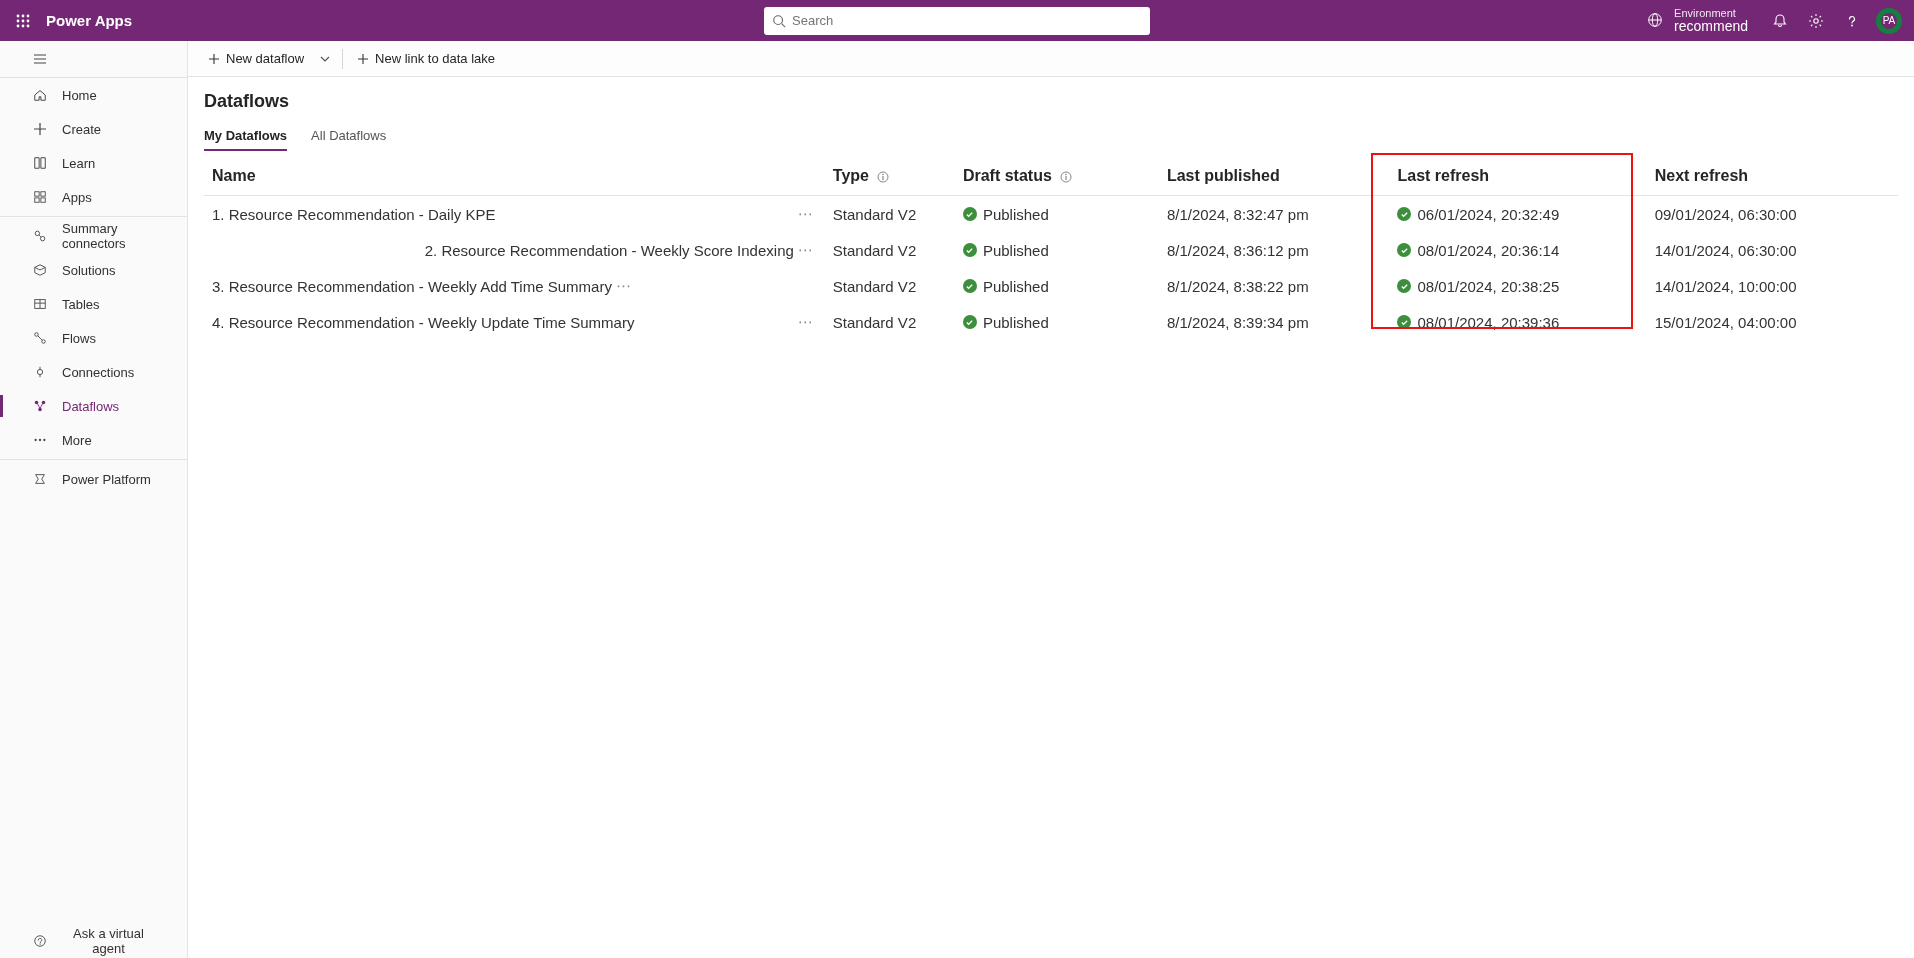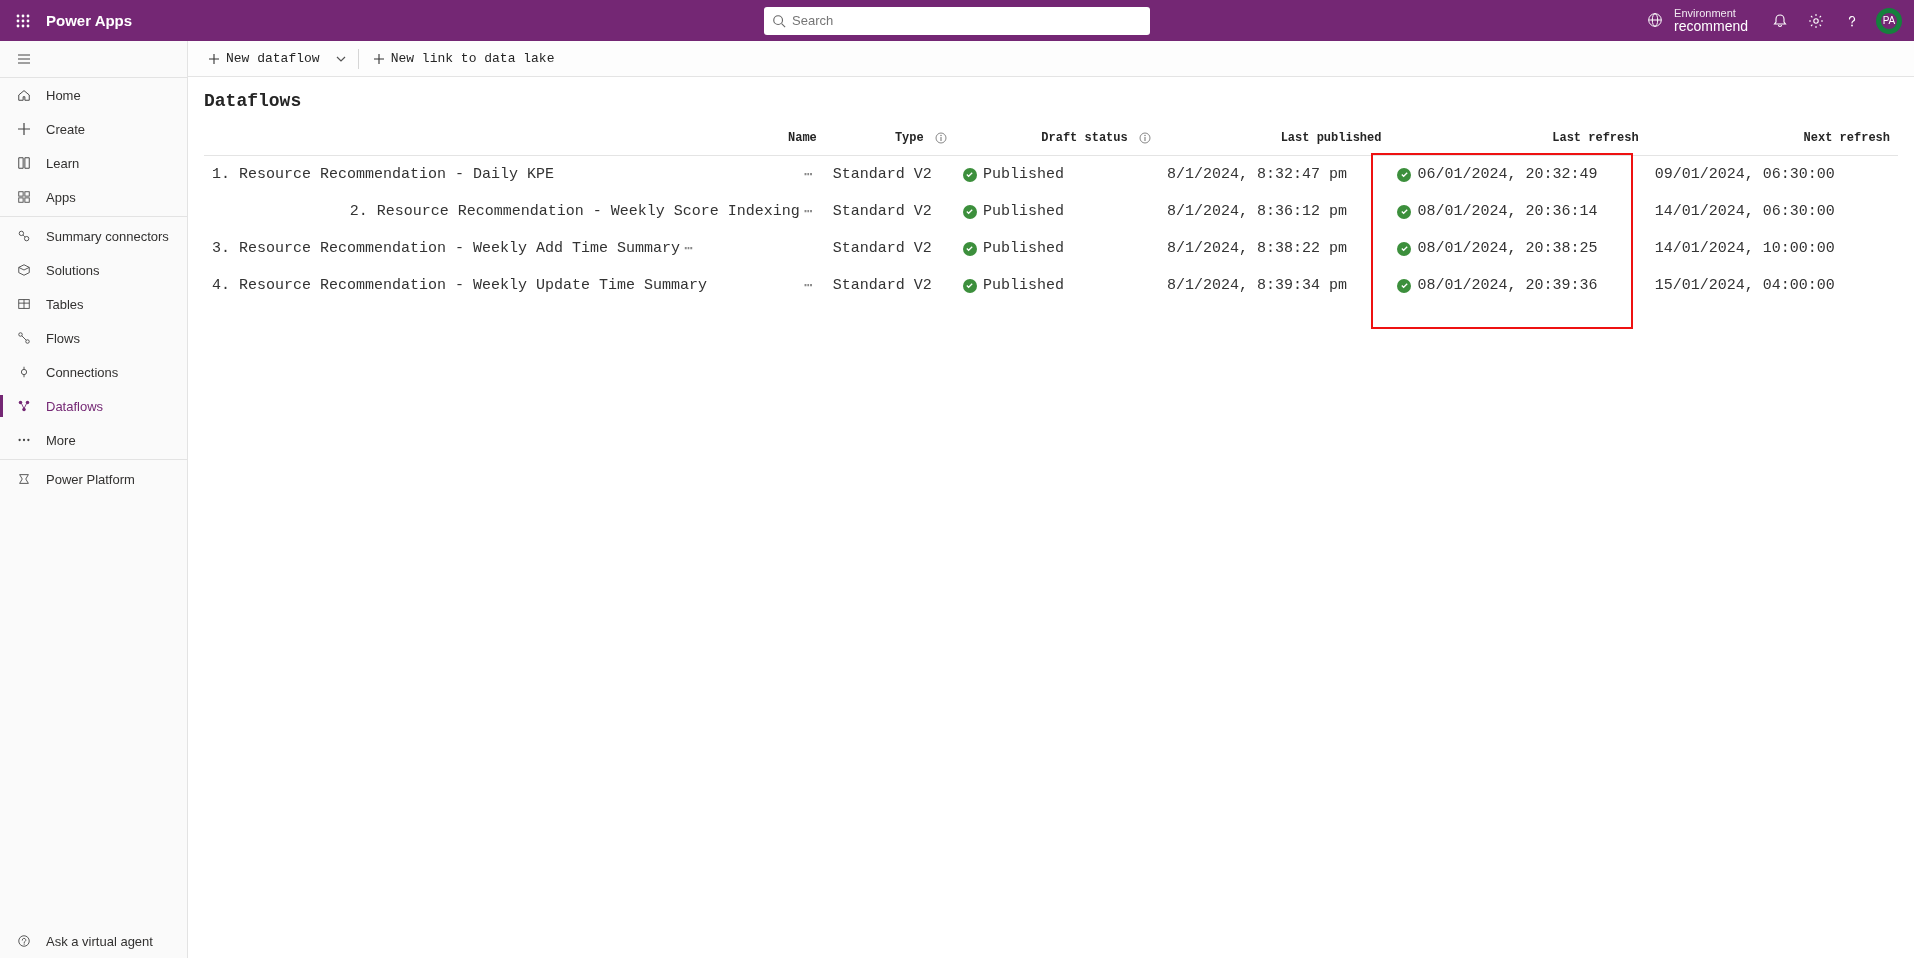--- a/index.html
+++ b/index.html
@@ -18,45 +18,45 @@
   .env-block .env-text { display:flex; flex-direction:column; line-height:1.1;}
   .env-label { font-size:11px; opacity:.9;}
   .env-name  { font-size:14px; font-weight:500;}
   .top-icon-btn { width:36px; height:36px; display:flex; align-items:center; justify-content:center; cursor:pointer; border-radius:2px;}
   .avatar { width:26px; height:26px; border:5px solid #15803d; border-radius:50%; display:flex; align-items:center; justify-content:center; font-size:10px; margin:0 6px; cursor:pointer;}
 
   
   .shell { flex:1; display:flex; overflow:hidden;}
   .sidebar { width:188px; border-right:1px solid #e3e3e3; display:flex; flex-direction:column; background:#fafafa; }
   .hamburger-row { border-bottom:1px solid #e3e3e3;}
-  .nav-item { display:flex; align-items:center; gap:14px; height:34px; padding:0 16px; cursor:pointer; color:#323130; font-size:13px; position:relative;}
+  .nav-item { display:flex; align-items:center; gap:14px; height:34px; padding:0 32px; cursor:pointer; color:#323130; font-size:13px; position:relative;}
   .nav-item.active { color:#742774; }
   .nav-item.active::before { content:""; position:absolute; left:0; top:6px; bottom:6px; width:3px; background:#742774;}
   .nav-icon { width:16px; height:16px; display:flex; align-items:center; justify-content:center; flex:0 0 16px;}
   .nav-sep   { height:1px; background:#e3e3e3; margin:2px 0;}
   .nav-spacer{ flex:1;}
   .ask-agent { border-top:0;text-align:center; }
 
   
-  .main { flex:1; display:flex; flex-direction:column; overflow:auto;font-family:Liberation Mono, monospace;}
+  .main { flex:1; display:flex; flex-direction:column; overflow:auto;}
   .cmdbar { height:36px; border-bottom:1px solid #e4e4e4; display:flex; align-items:center; padding:0 12px; gap:2px; background:#fdfdfd;}
   .cmd-btn { display:flex; align-items:center; gap:6px; height:30px; padding:0 8px; cursor:pointer; font-size:13px; border-radius:2px;}
   .cmd-divider { width:1px; height:20px; background:#d6d6d6; margin:0 4px;}
   .cmd-chev { padding:0 6px; cursor:pointer; height:30px; display:flex; align-items:center; border-radius:2px;}
 
   .page   { padding:14px 16px 0 16px; }
   .page-title { font-size:18px; font-weight:600; margin-bottom:10px;}
   .tabs   { display:flex; gap:24px; border-bottom:0; margin-bottom:6px;}
   .tab    { padding:6px 0 8px 0; font-size:13px; cursor:pointer; color:#555; position:relative;}
   .tab.active { color:#242424; font-weight:600;}
   .tab.active::after { content:""; position:absolute; left:0; right:0; bottom:0; height:2px; background:#742774;}
 
   
   .grid { width:100%; border-collapse:collapse; }
-  .grid th { text-align:right; font-weight:600; font-size:12px; padding:10px 8px; border-bottom:1px solid #e4e4e4; }
+  .grid th { text-align:left; font-weight:600; font-size:16px; padding:10px 8px; border-bottom:1px solid #e4e4e4; }
   .grid td { font-size:15px; padding:9px 8px; color:#333; }
   .col-name   { width:420px; }
   .col-type   { width:88px; }
   .col-draft  { width:138px; }
   .col-pub    { width:156px; }
   .col-ref    { width:174px; }
   .col-next   { width:170px; }
   .info-icon  { display:inline-flex; margin-left:4px; vertical-align:middle;}
   .row-menu   { color:#888; cursor:pointer; padding:0 4px;}
   .status-cell{ display:flex; align-items:center; gap:6px;}
@@ -294,20 +294,28 @@
         <svg width="12" height="12" viewBox="0 0 12 12">
             <path d="M6 1v10M1 6h10" stroke="#333" stroke-width="1.1"></path>
           </svg>
         <span>New link to data lake</span>
       </div>
     </div>
 
     <div class="page">
       <div class="page-title">Dataflows</div>
 
+      <div class="tabs">
+        <div class="tab active">
+          <span>My Dataflows</span>
+        </div>
+        <div class="tab">
+          <span>All Dataflows</span>
+        </div>
+      </div>
 
       <table class="grid">
         <thead>
           <tr>
             <th class="col-name"><span>Name</span></th>
             <th class="col-type">
               <span>Type</span>
               <span class="info-icon">
                   <svg width="12" height="12" viewBox="0 0 12 12">
                     <circle cx="6" cy="6" r="5" fill="none" stroke="#888"></circle>

